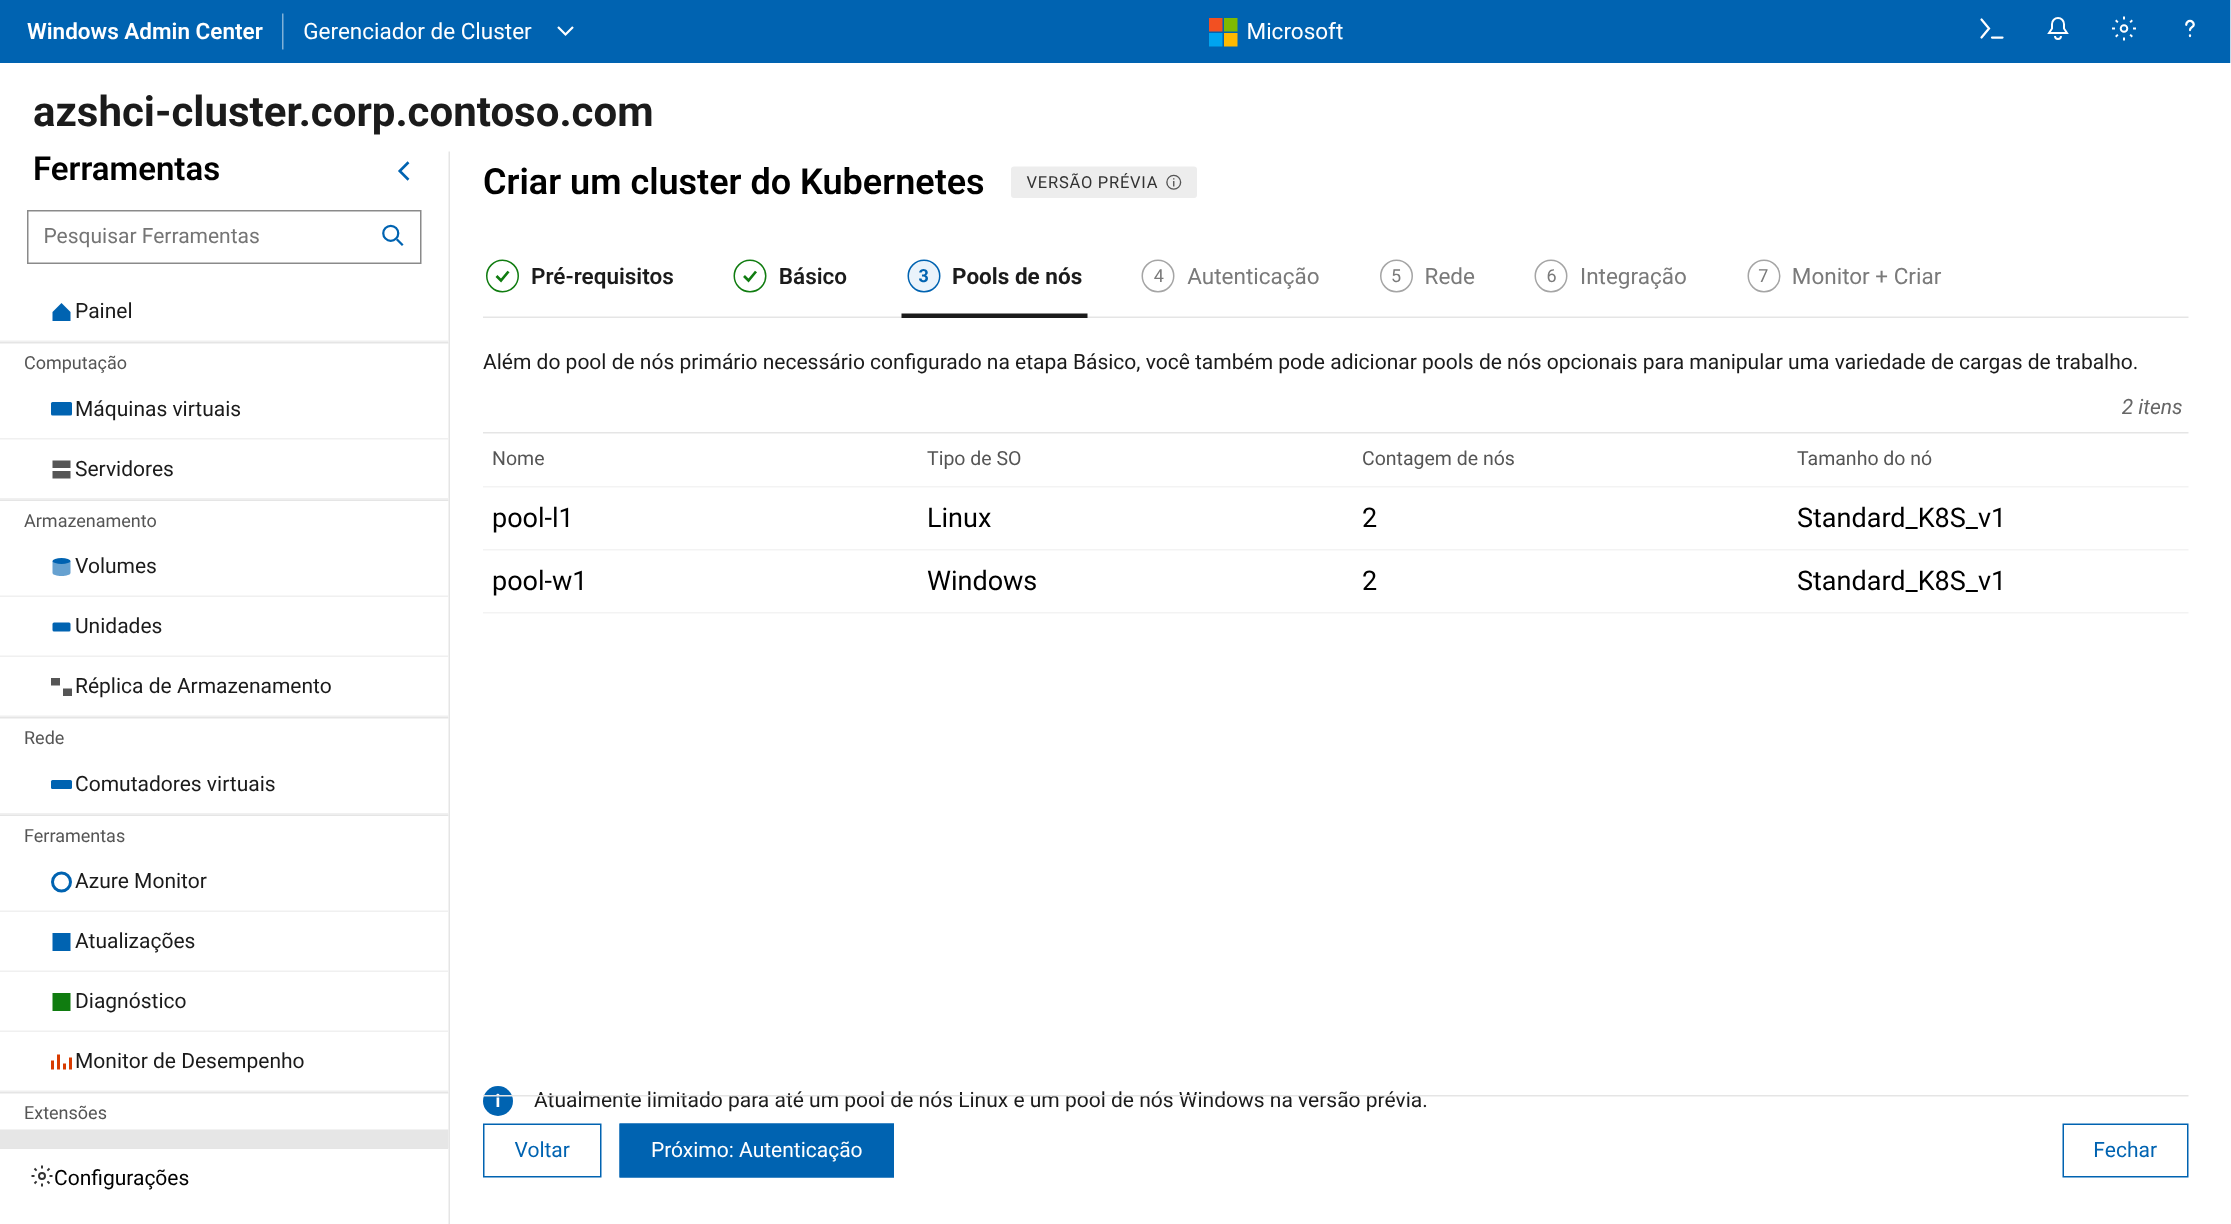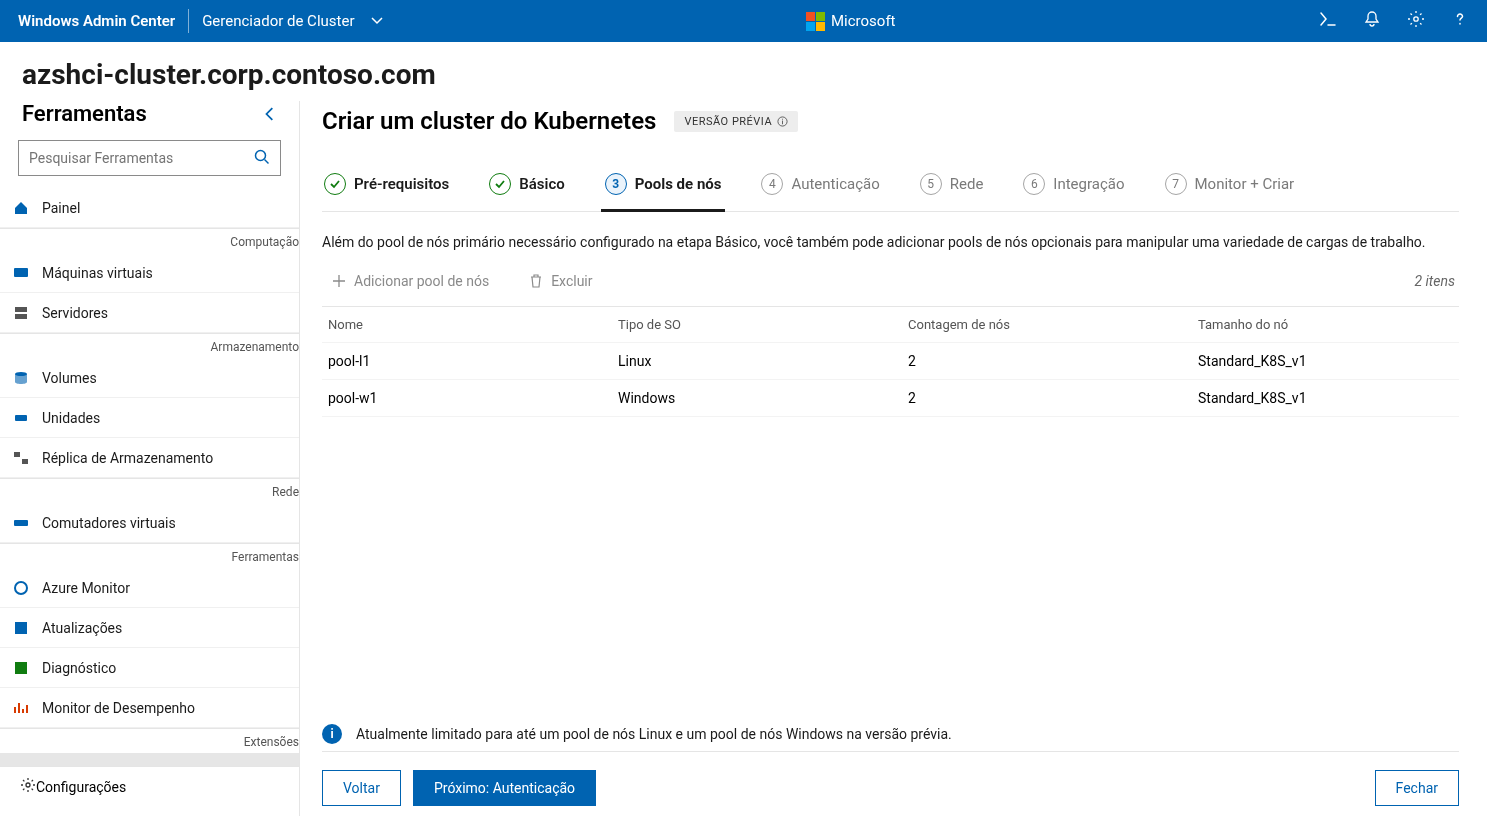--- a/index.html
+++ b/index.html
@@ -23,24 +23,24 @@
 
 .body{flex:1;display:flex;min-height:0}
 
 .sidebar{width:300px;border-right:1px solid #e5e5e5;display:flex;flex-direction:column;padding:0 0 10px;overflow:hidden}
 .tools-header{display:flex;align-items:center;justify-content:space-between;padding:0 22px 14px;font-size:22px;font-weight:600}
 .tools-header svg{cursor:pointer}
 .search-wrap{margin:0 18px 12px;position:relative}
 .search-wrap input{width:100%;height:36px;border:1px solid #8a8a8a;padding:0 36px 0 10px;font-size:14px;color:#333}
 .search-wrap .search-icon{position:absolute;right:10px;top:8px;color:#0063b1}
 .side-list{flex:1;overflow-y:auto}
-.side-item{display:flex;align-items:center;gap:12px;height:40px;padding:0 12px;font-size:14px;color:#1b1b1b;cursor:pointer;border-bottom:1px solid #f0f0f0}
+.side-item{display:flex;align-items:center;height:40px;padding:0 32px;font-size:14px;color:#1b1b1b;cursor:pointer;border-bottom:1px solid #f0f0f0}
 .side-item.active{background:#e6e6e6}
 .side-item .icn{width:18px;display:flex;justify-content:center}
-.side-group{font-size:12px;color:#555;text-align:right;padding:6px 0 4px;border-top:1px solid #e5e5e5}
+.side-group{font-size:12px;color:#555;text-align:left;padding:6px 16px 4px;border-top:1px solid #e5e5e5}
 .side-footer{padding:10px 20px;display:flex;align-items:center;border-top:1px solid #e5e5e5;cursor:pointer;font-size:14px}
 
 .main{flex:1;display:flex;flex-direction:column;min-width:0;position:relative}
 .main-inner{padding:0 28px 0 22px;display:flex;flex-direction:column;flex:1;min-height:0}
 .page-head{display:flex;align-items:center;gap:18px;padding-top:6px}
 .page-head h1{font-size:24px;font-weight:600}
 .badge{background:#ededed;color:#333;font-size:11px;padding:4px 10px;border-radius:2px;letter-spacing:.5px;display:flex;align-items:center;gap:5px}
 
 .steps{display:flex;gap:36px;margin-top:38px;border-bottom:1px solid #e5e5e5}
 .step{display:flex;align-items:center;gap:8px;padding:0 2px 16px;font-size:15px;cursor:pointer;color:#7a7a7a;position:relative}
@@ -52,27 +52,27 @@
 .step.current .circ{border-color:#0063b1;color:#0063b1;background:#eaf3fb}
 
 .desc{margin-top:22px;font-size:14px;color:#1b1b1b}
 
 .pool-toolbar{display:flex;align-items:center;margin-top:14px;padding:0 4px}
 .pool-toolbar .left{display:flex;gap:28px}
 .tool-btn{display:flex;align-items:center;gap:8px;height:34px;padding:0 6px;font-size:14px;color:#8a8a8a}
 .pool-toolbar .count{margin-left:auto;font-style:italic;color:#666;font-size:14px}
 
 .pool-table{margin-top:8px;border-top:1px solid #e5e5e5}
-.trow{display:grid;grid-template-columns:290px 290px 290px 1fr;padding:10px 6px;font-size:14px;border-bottom:1px solid #f3f3f3}
+.trow{display:grid;grid-template-columns:290px 290px 290px 1fr;padding:10px 6px;font-size:18px;border-bottom:1px solid #f3f3f3}
 .trow.head{color:#555;font-size:13px}
 
 .info-banner{position:absolute;left:22px;right:28px;bottom:72px;display:flex;align-items:center;gap:14px;font-size:14px;color:#1b1b1b}
 .info-banner .info-icn{width:20px;height:20px;border-radius:50%;background:#0063b1;color:#fff;display:flex;align-items:center;justify-content:center;font-weight:700;font-size:12px}
 
-.footer{position:absolute;left:22px;right:28px;bottom:10px;display:flex;align-items:center;border-top:1px solid #e5e5e5;padding-top:18px}
+.footer{position:absolute;left:22px;right:28px;bottom:31px;display:flex;align-items:center;border-top:1px solid #e5e5e5;padding-top:18px}
 .btn{height:36px;padding:0 20px;font-size:14px;border:1px solid #0063b1;background:#fff;color:#0063b1;cursor:pointer}
 .btn.primary{background:#0063b1;color:#fff;margin-left:12px}
 .btn.close{margin-left:auto}
 </style>
 </head>
 <body>
 
 <div class="topbar">
   <span class="brand">Windows Admin Center</span>
   <span class="divider"></span>
@@ -301,34 +301,20 @@
         </div>
         <div class="step">
           <span class="circ">7</span>
           <span>Monitor + Criar</span>
         </div>
       </div>
 
       <div class="desc">Além do pool de nós primário necessário configurado na etapa Básico, você também pode adicionar pools de nós opcionais para manipular uma variedade de cargas de trabalho.</div>
 
       <div class="pool-toolbar">
-        <div class="left">
-          <span class="tool-btn">
-            <svg width="14" height="14" viewBox="0 0 14 14">
-                <path d="M7 1v12M1 7h12" stroke="#8a8a8a" stroke-width="1.3"></path>
-              </svg>
-            <span>Adicionar pool de nós</span>
-          </span>
-          <span class="tool-btn">
-            <svg width="14" height="14" viewBox="0 0 14 14">
-                <path d="M2 3h10M5 3V1h4v2M3 3l1 10h6l1-10" stroke="#8a8a8a" stroke-width="1.2" fill="none"></path>
-              </svg>
-            <span>Excluir</span>
-          </span>
-        </div>
         <span class="count">2 itens</span>
       </div>
 
       <div class="pool-table">
         <div class="trow head">
           <span>Nome</span>
           <span>Tipo de SO</span>
           <span>Contagem de nós</span>
           <span>Tamanho do nó</span>
         </div>

